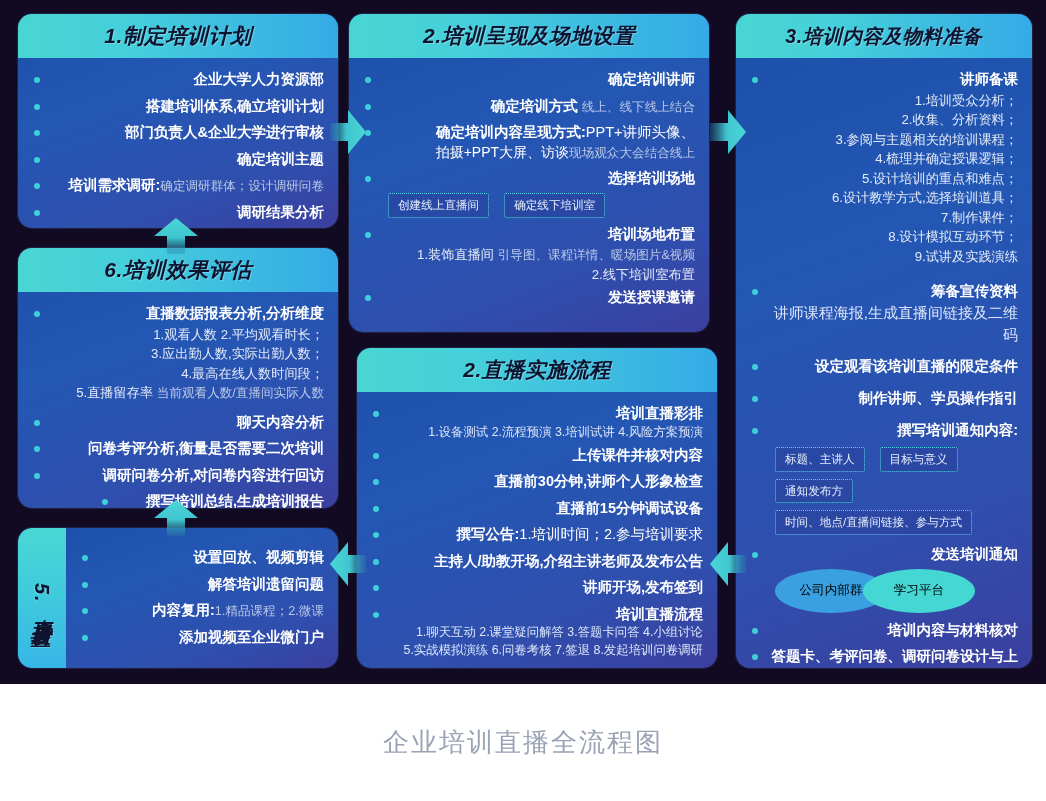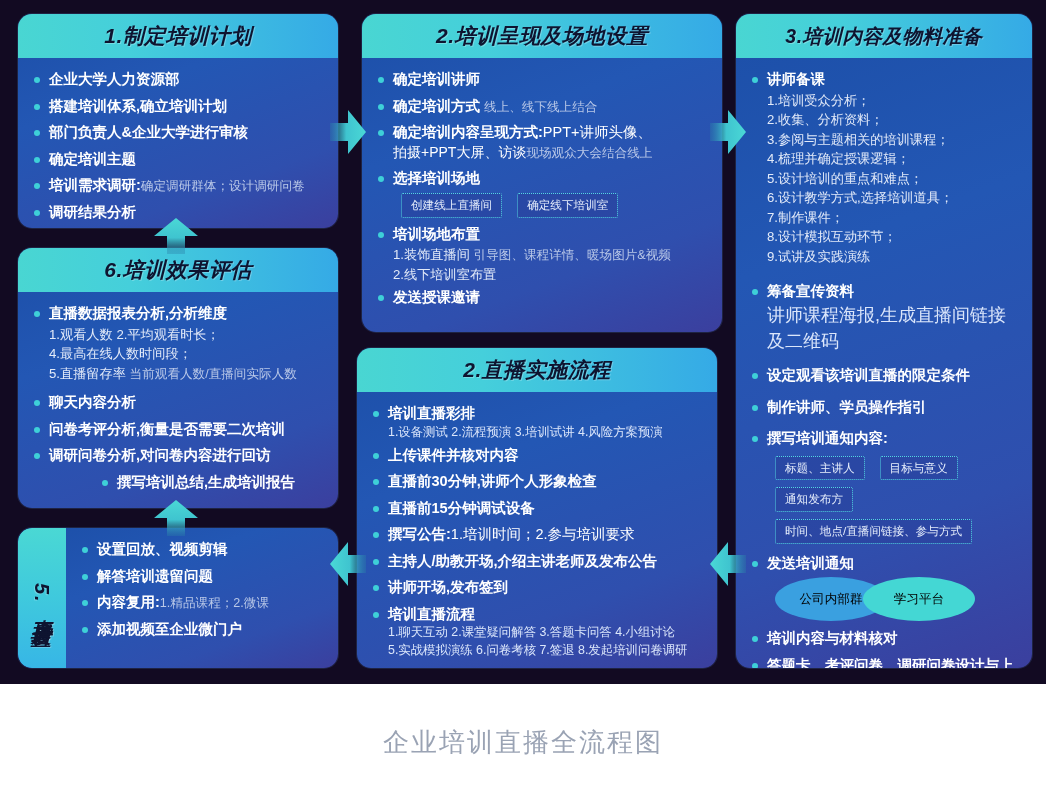--- a/index.html
+++ b/index.html
@@ -2,21 +2,21 @@
 <html><head>
 <meta charset="utf-8">
 <style>
   * { box-sizing: border-box; margin: 0; padding: 0; }
   html, body {
     width: 1046px; height: 801px;
     background: #ffffff;
     font-family: "Liberation Sans", "DejaVu Sans", sans-serif;
     overflow: hidden;
   }
-  #canvas { position: relative; width: 984px; height: 801px; background: #ffffff; }
+  #canvas { position: relative; width: 984px; height: 801px; background: #ffffff; text-align: right; }
   #board {
     position: absolute; left: 0; top: 0; width: 1046px; height: 684px;
     background: #120a22;
     overflow: hidden;
   }
   
   .card {
     position: absolute;
     border-radius: 14px;
     background: linear-gradient(160deg,#1c4fa8 0%, #2357b4 35%, #2f4fae 75%, #3b3f9e 100%);
@@ -46,21 +46,21 @@
     line-height: 1.35;
   }
   li.bitem::before {
     content: "";
     position: absolute; left: 2px; top: 7px;
     width: 6px; height: 6px; border-radius: 50%;
     background: #3ed0d8;
   }
   .sub { color: #b9c8e8; font-weight: 400; font-size: 12.6px; }
   .subline {
-    color: #dbe6fb; font-weight: 400; font-size: 18px;
+    color: #dbe6fb; font-weight: 400; font-size: 15px;
     line-height: 1.45; padding-left: 0px;
   }
   .subline.small { font-size: 12.4px; }
   .numlist { margin-top: 1px; }
   .numlist div { color: #e2eaf9; font-weight: 400; font-size: 13.2px; line-height: 1.48; }
 
   
   .tagrow { display: flex; flex-wrap: wrap; gap: 7px; margin: 5px 0 7px 0; }
   .tag {
     border: 1px dotted #53d7e4;
@@ -90,21 +90,21 @@
     background: linear-gradient(180deg,#4ad8d4 0%, #3fc9dd 50%, #37b6e6 100%);
     border-radius: 14px 0 0 14px;
     display: flex; align-items: center; justify-content: center;
   }
   #card5 .vhead .t {
     writing-mode: vertical-rl;
     font-size: 20px; font-weight: 700; font-style: italic;
     color: #0e1430; letter-spacing: 2px;
     text-shadow: 1px 1px 0 rgba(255,255,255,0.22);
   }
-  #card5 .card-body { margin-left: 48px; padding-top: 12px; }
+  #card5 .card-body { margin-left: 48px; padding-top: 20px; }
 
   
   .arrow { position: absolute; }
   .arrow svg { display: block; }
 
   
   #caption {
     position: absolute; left: 0; top: 684px; width: 1046px; height: 117px;
     display: flex; align-items: center; justify-content: center;
   }
@@ -137,20 +137,21 @@
     <div class="card" id="card6" style="left:18px; top:248px; width:320px; height:260px;">
       <div class="card-head">
         <span class="t">6.培训效果评估</span>
       </div>
       <div class="card-body">
         <ul class="blist">
           <li class="bitem">
             <span>直播数据报表分析,分析维度</span>
             <div class="numlist">
               <div>1.观看人数    2.平均观看时长；</div>
+              <div>3.应出勤人数,实际出勤人数；</div>
               <div>4.最高在线人数时间段；</div>
               <div><span>5.直播留存率</span> <span class="sub">当前观看人数/直播间实际人数</span></div>
             </div>
           </li>
           <li class="bitem" style="margin-top:10px;"><span>聊天内容分析</span></li>
           <li class="bitem"><span>问卷考评分析,衡量是否需要二次培训</span></li>
           <li class="bitem"><span>调研问卷分析,对问卷内容进行回访</span></li>
           <li class="bitem" style="margin-left:68px;"><span>撰写培训总结,生成培训报告</span></li>
         </ul>
       </div>
@@ -163,21 +164,21 @@
       <div class="card-body">
         <ul class="blist">
           <li class="bitem"><span>设置回放、视频剪辑</span></li>
           <li class="bitem"><span>解答培训遗留问题</span></li>
           <li class="bitem"><span>内容复用:</span><span class="sub">1.精品课程；2.微课</span></li>
           <li class="bitem"><span>添加视频至企业微门户</span></li>
         </ul>
       </div>
     </div>
 
-    <div class="card" id="card2" style="left:362px; top:14px; width:360px; height:318px;">
+    <div class="card" id="card2" style="left:349px; top:14px; width:360px; height:318px;">
       <div class="card-head">
         <span class="t">2.培训呈现及场地设置</span>
       </div>
       <div class="card-body">
         <ul class="blist">
           <li class="bitem"><span>确定培训讲师</span></li>
           <li class="bitem"><span>确定培训方式</span> <span class="sub">线上、线下线上结合</span></li>
           <li class="bitem">
             <span>确定培训内容呈现方式:</span><span style="font-weight:400;">PPT+讲师头像、</span>
             <div style="font-weight:400;color:#ffffff;font-size:14px;"><span>拍摄+PPT大屏、访谈</span><span class="sub">现场观众大会结合线上</span></div>

